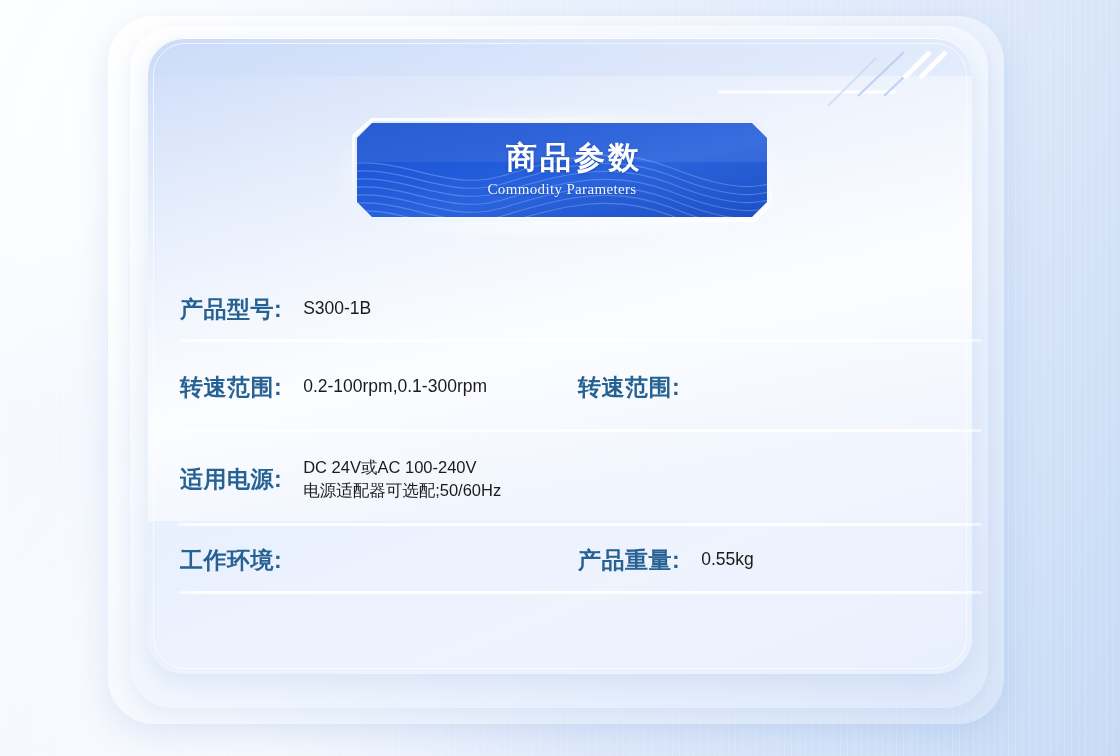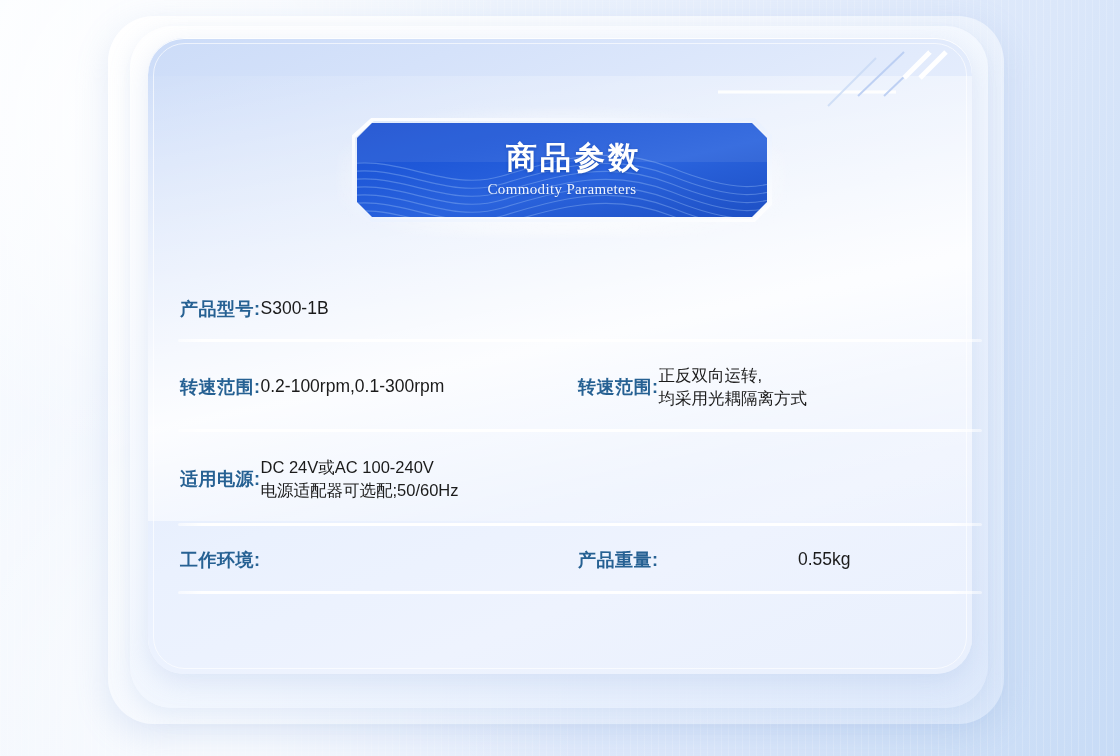--- a/index.html
+++ b/index.html
@@ -191,43 +191,43 @@
   .pcell {
     display: flex;
     align-items: center;
     box-sizing: border-box;
   }
   .pcell.left  { width: 400px; padding-left: 2px; }
   .pcell.right { width: 412px; padding-left: 0px; }
 
   .plabel {
     flex: 0 0 auto;
-    font-size: 18px;
+    font-size: 23px;
     font-weight: 600;
     color: #266193;
     letter-spacing: .5px;
     white-space: nowrap;
     font-family: "Liberation Sans", "DejaVu Sans", sans-serif;
   }
   .pvalue {
     flex: 1 1 auto;
     font-size: 17.5px;
     color: #1b1b1b;
     line-height: 1.36;
-    margin-left: 0;
+    margin-left: 21px;
     white-space: pre-line;
     font-family: "Liberation Sans", "DejaVu Sans", sans-serif;
   }
   .pvalue.two-line { font-size: 16.5px; line-height: 1.42; }
 
   
   .row-1 { height: 66px; }
   .row-2 { height: 90px; }
   .row-3 { height: 94px; }
-  .row-4 { height: 68px; text-align: center; }
+  .row-4 { height: 68px; }
 </style>
 </head>
 <body>
 
 <div class="page">
 
   <div class="page-stripes"></div>
   <div class="page-glow-tl"></div>
   <div class="page-glow-bl"></div>
 
@@ -309,22 +309,20 @@
       <div class="prow-sep"></div>
     </div>
 
     <div class="prow row-2">
       <div class="pcell left">
         <span class="plabel">转速范围:</span>
         <span class="pvalue">0.2-100rpm,0.1-300rpm</span>
       </div>
       <div class="pcell right">
         <span class="plabel">转速范围:</span>
-        <span class="pvalue two-line">正反双向运转,
-均采用光耦隔离方式</span>
       </div>
       <div class="prow-sep"></div>
     </div>
 
     <div class="prow row-3">
       <div class="pcell left">
         <span class="plabel">适用电源:</span>
         <span class="pvalue two-line">DC 24V或AC 100-240V
 电源适配器可选配;50/60Hz</span>
       </div>

